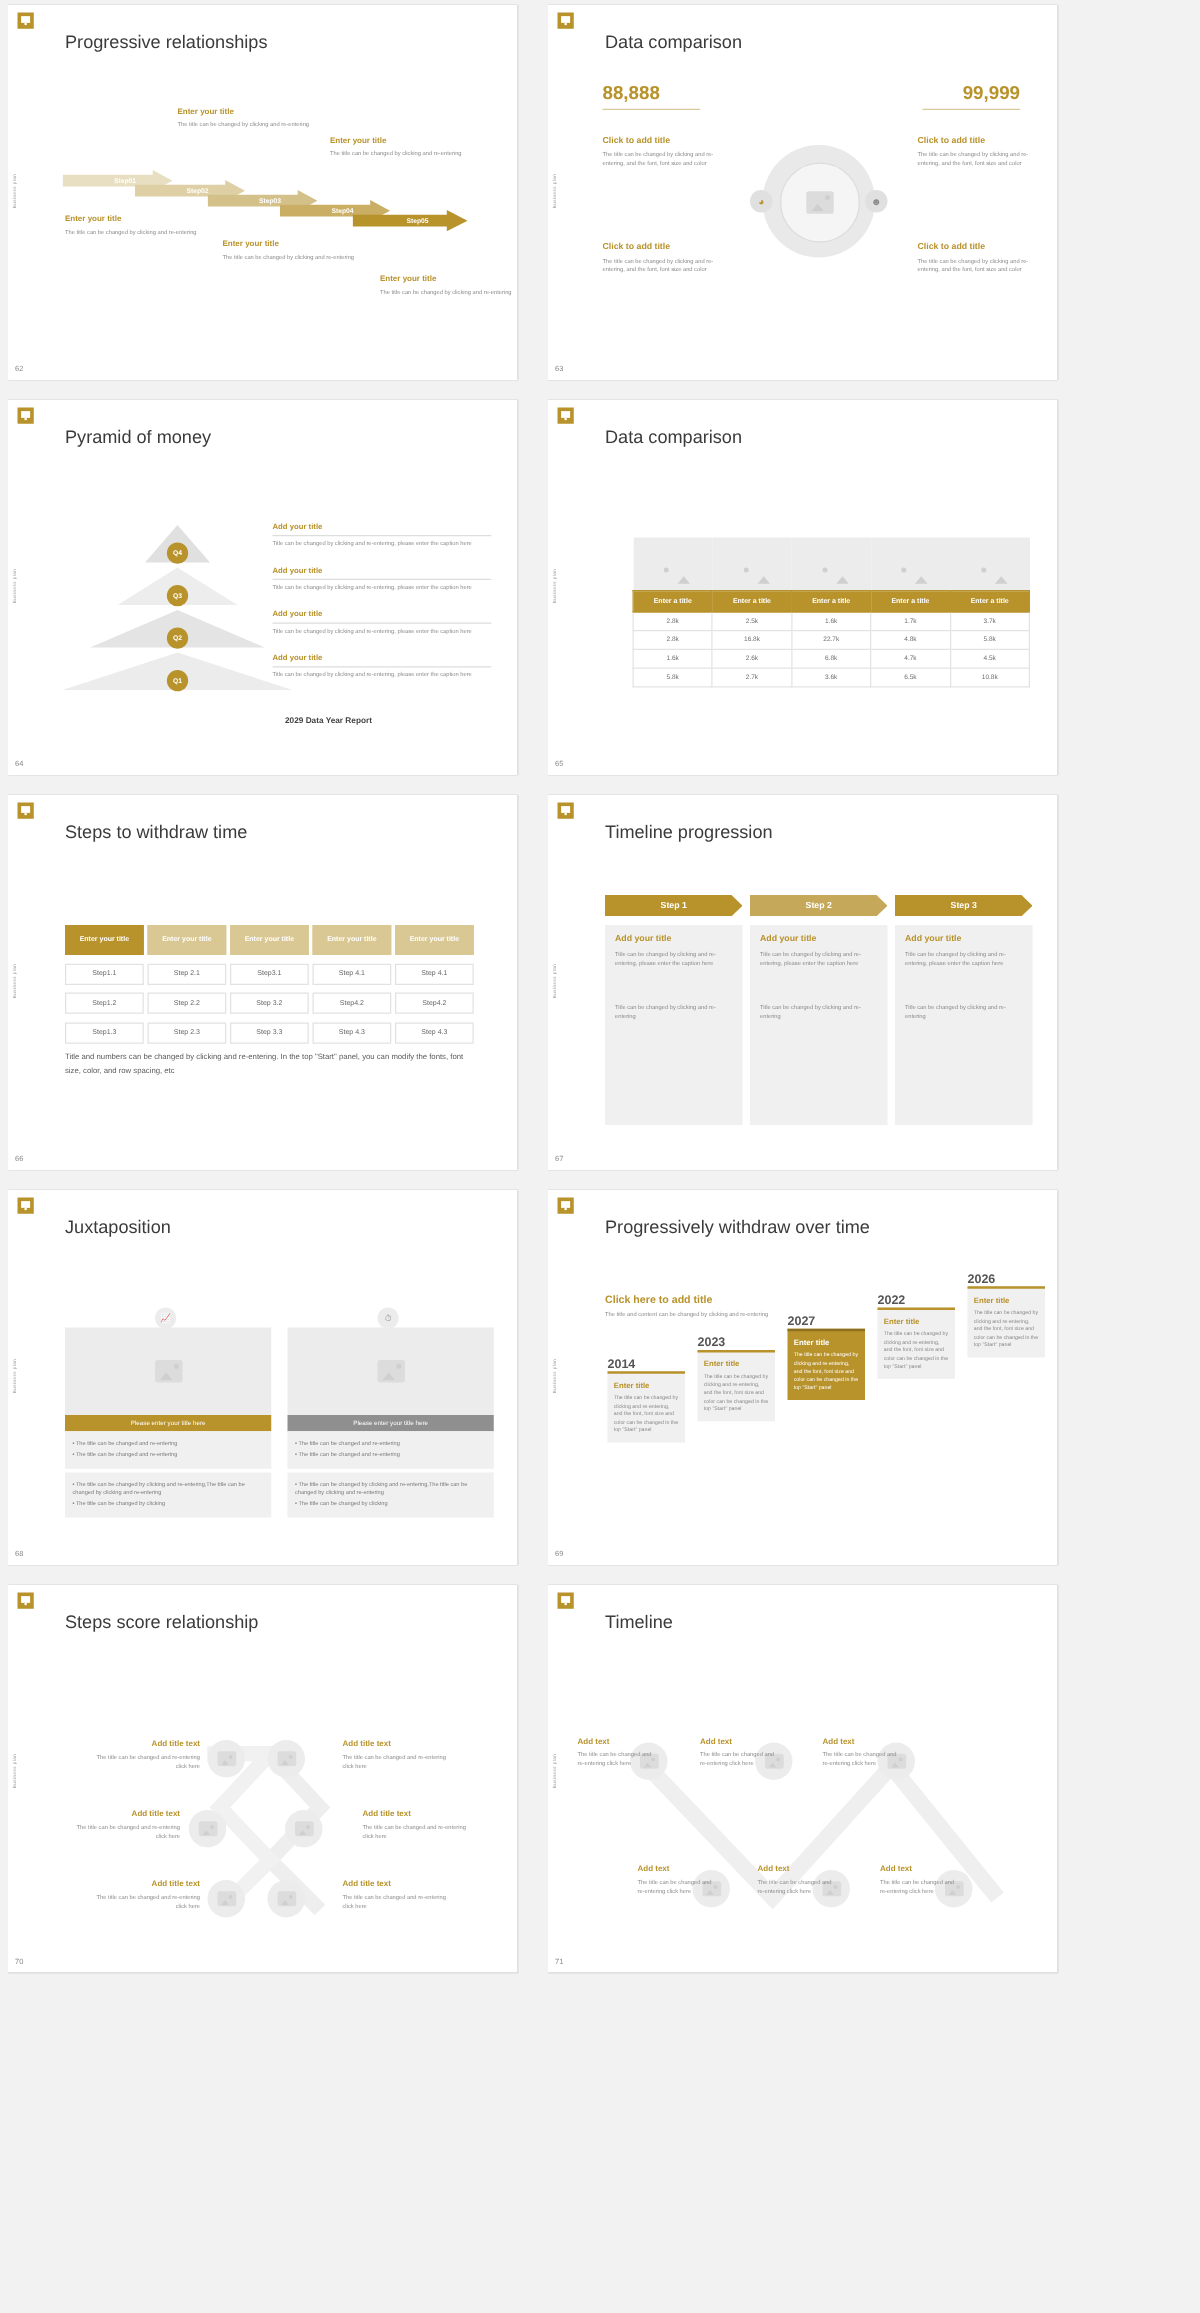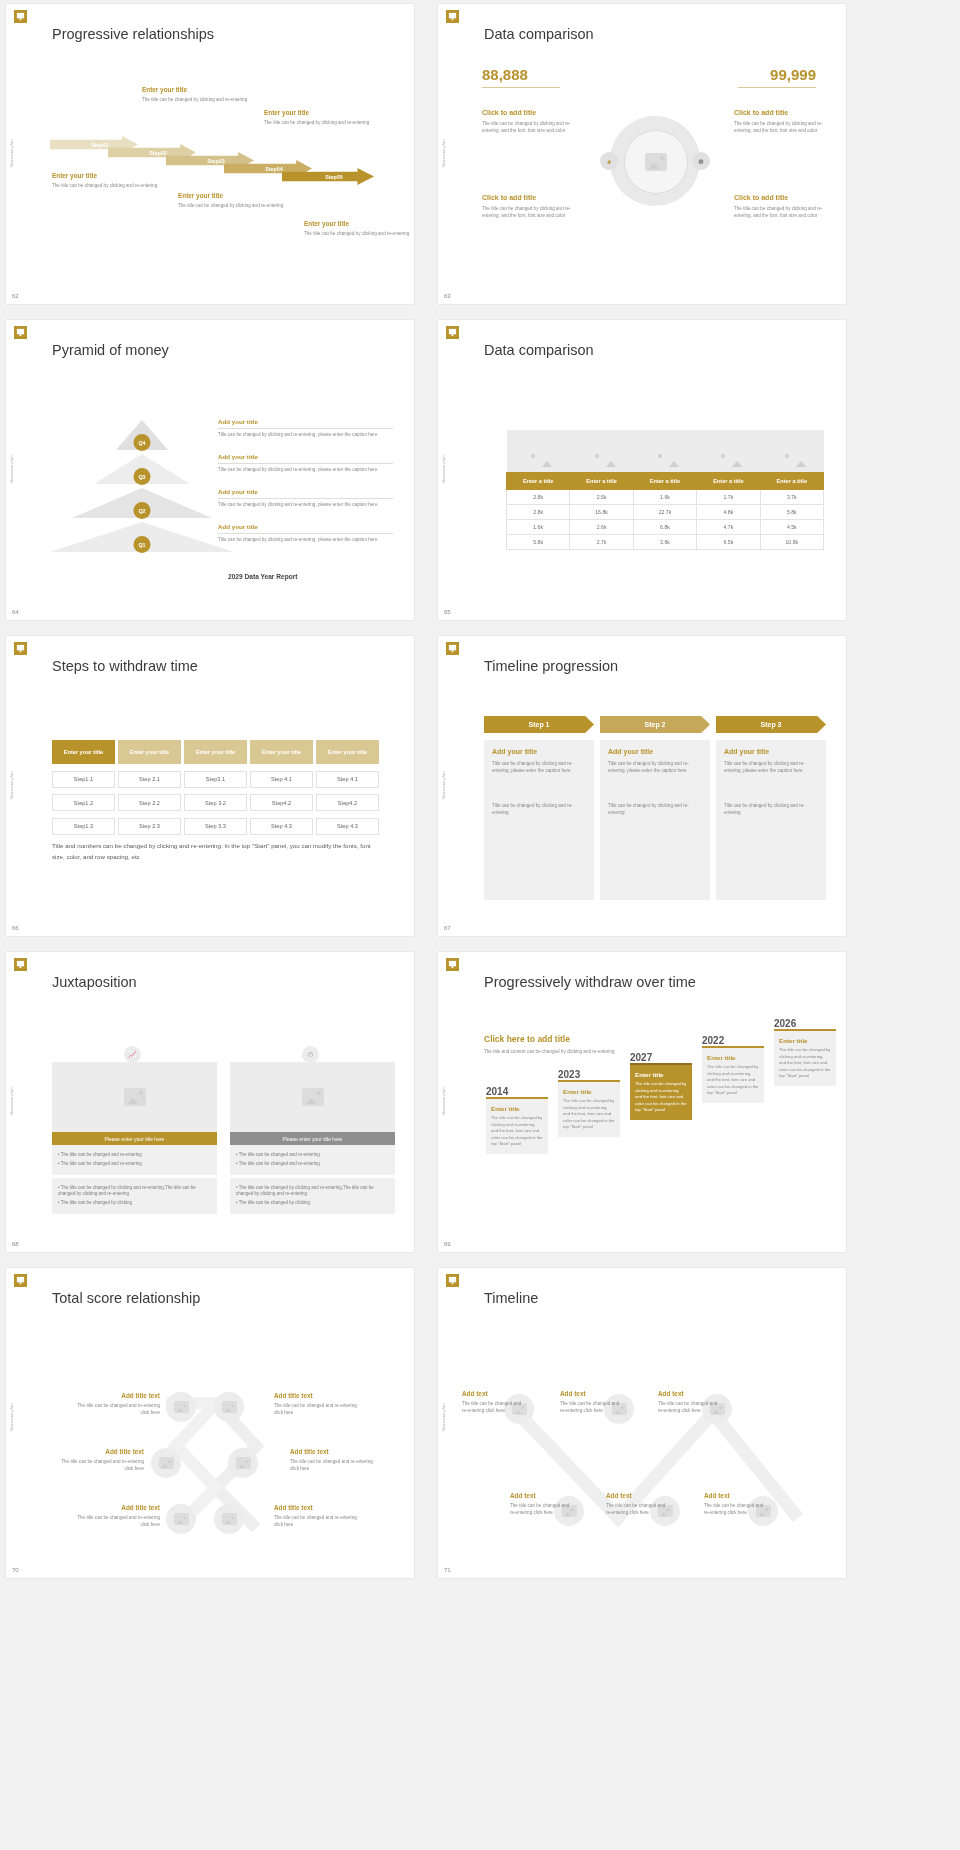--- a/index.html
+++ b/index.html
@@ -453,21 +453,21 @@
 
   <div class="slide tall">
     <div class="corner">
         <svg viewBox="0 0 10 10">
           <rect x="1" y="1" width="8" height="6"></rect>
           <rect x="4" y="7" width="2" height="2"></rect>
         </svg>
       </div>
     <div class="sidelabel">Business plan</div>
     <div class="pagenum">70</div>
-    <div class="title">Total score relationship</div>
+    <div class="title">Steps score relationship</div>
 
     <svg style="position:absolute;left:150px;top:120px;" width="130" height="150">
       <path d="M10 15 L60 15 L100 58 L60 100 L100 140" stroke="#eeeeee" stroke-width="12" fill="none"></path>
       <path d="M10 15 L60 15 L20 58 L60 100 L20 140" stroke="#f1f1f1" stroke-width="12" fill="none"></path>
     </svg>
 
     <div class="ph-circ" style="left:160px;top:124px;">
         <span class="imgicon"></span>
       </div>
     <div class="ph-circ" style="left:208px;top:124px;">

